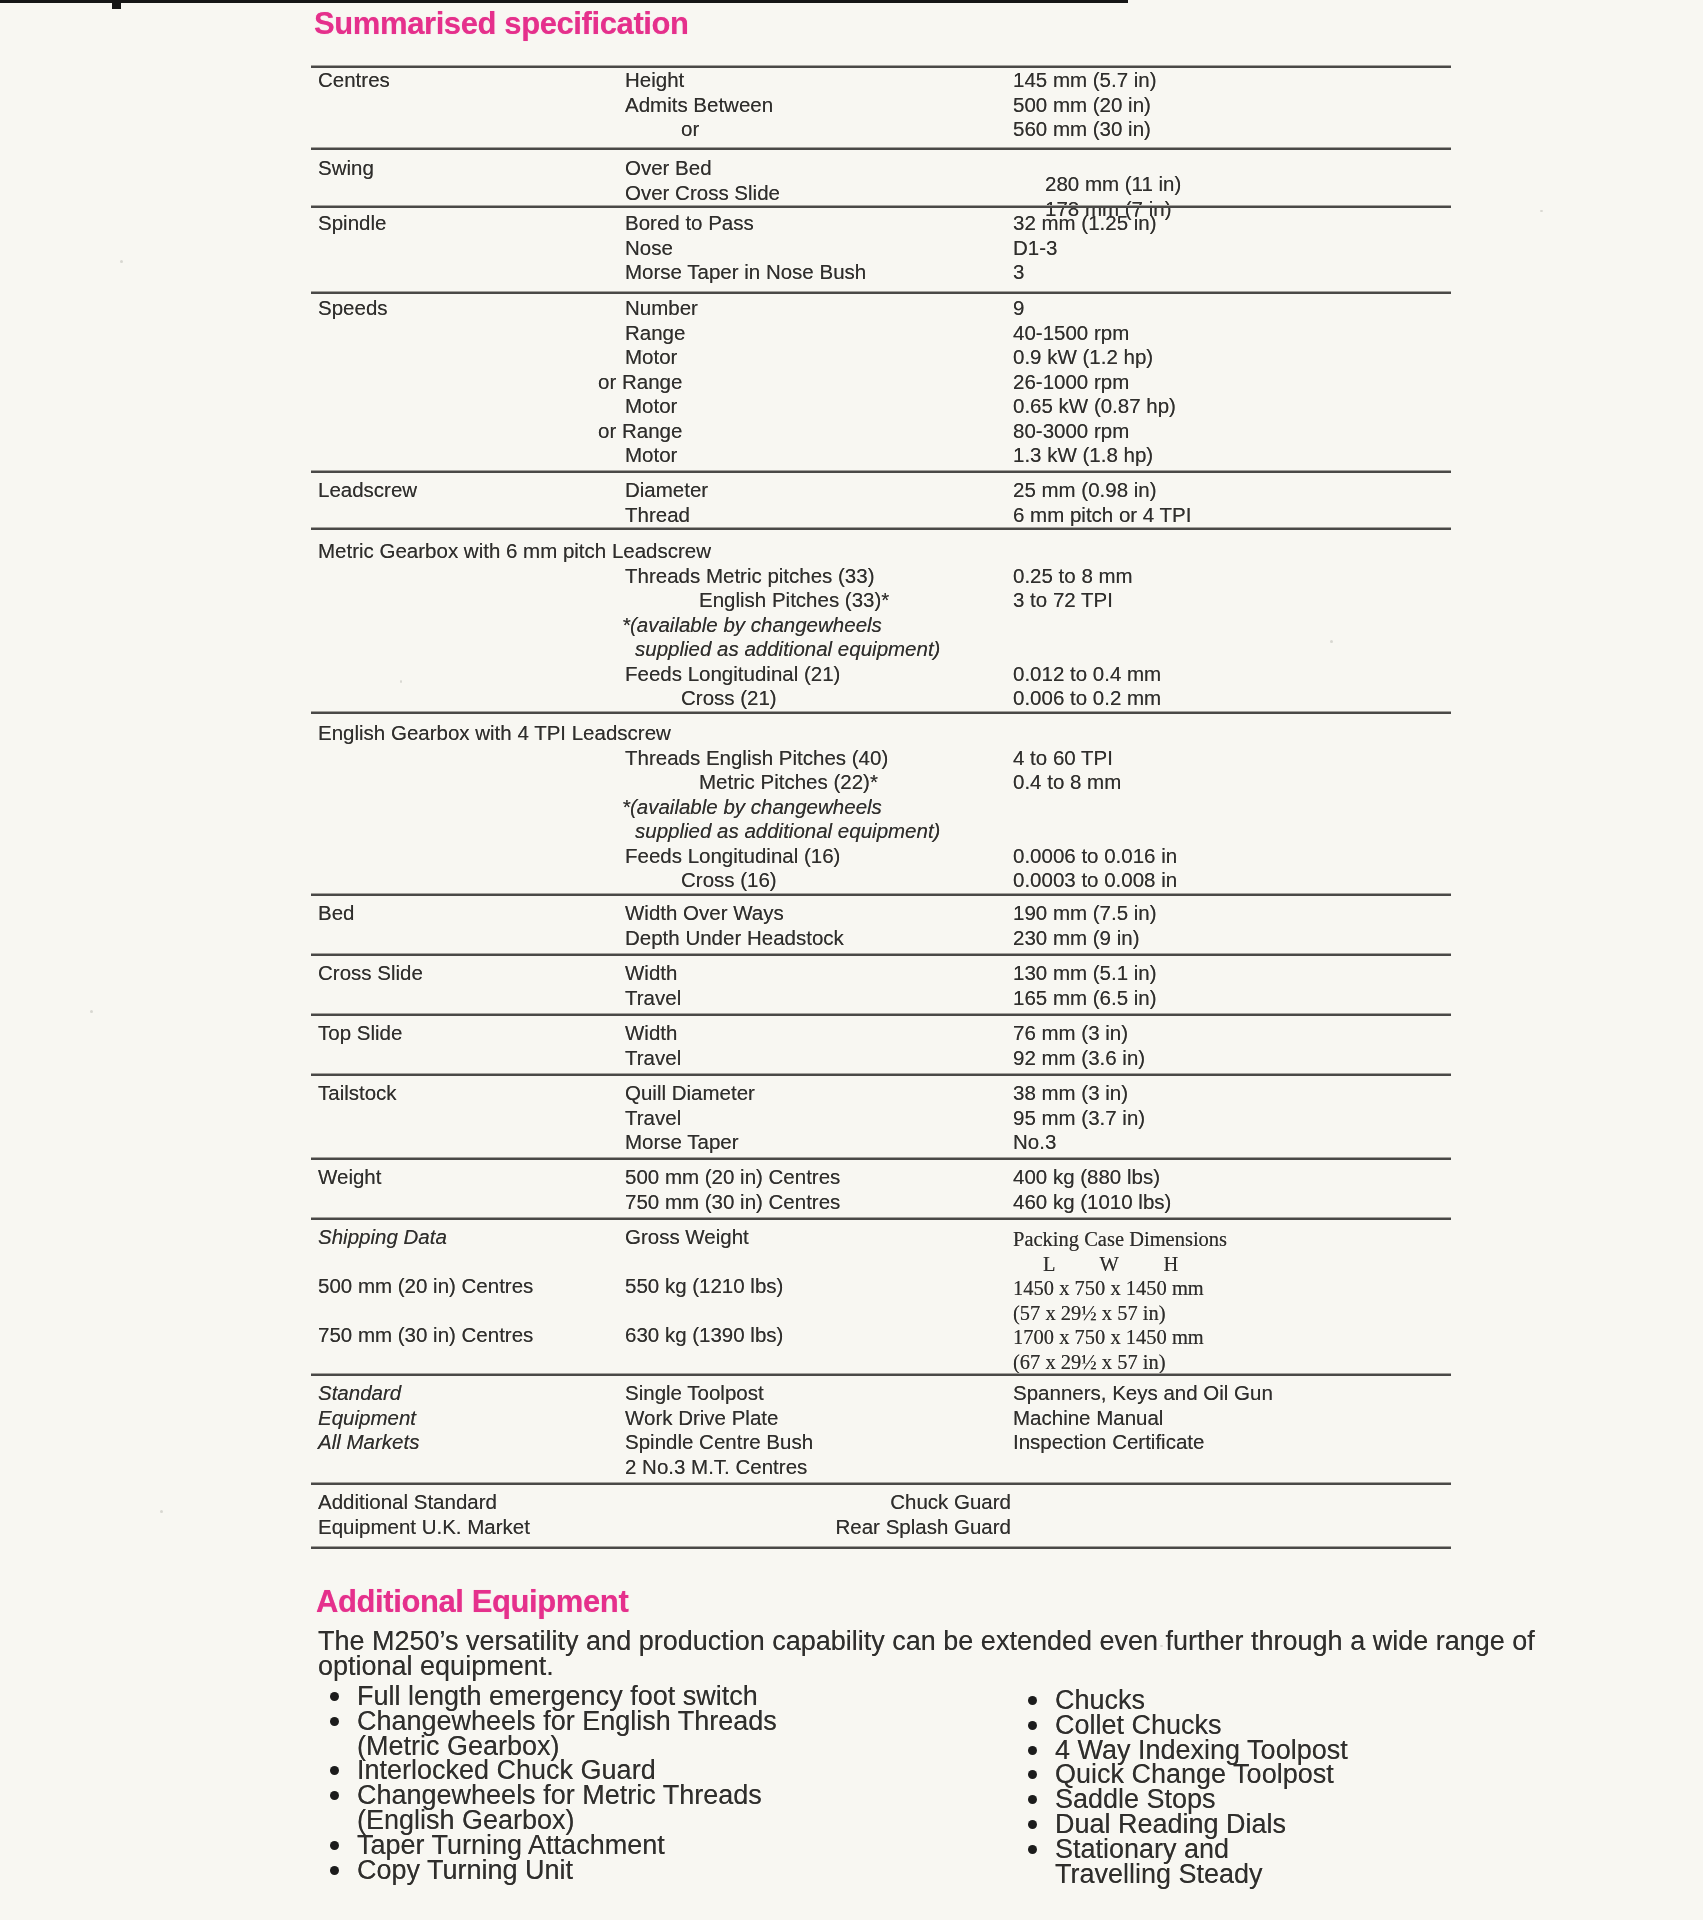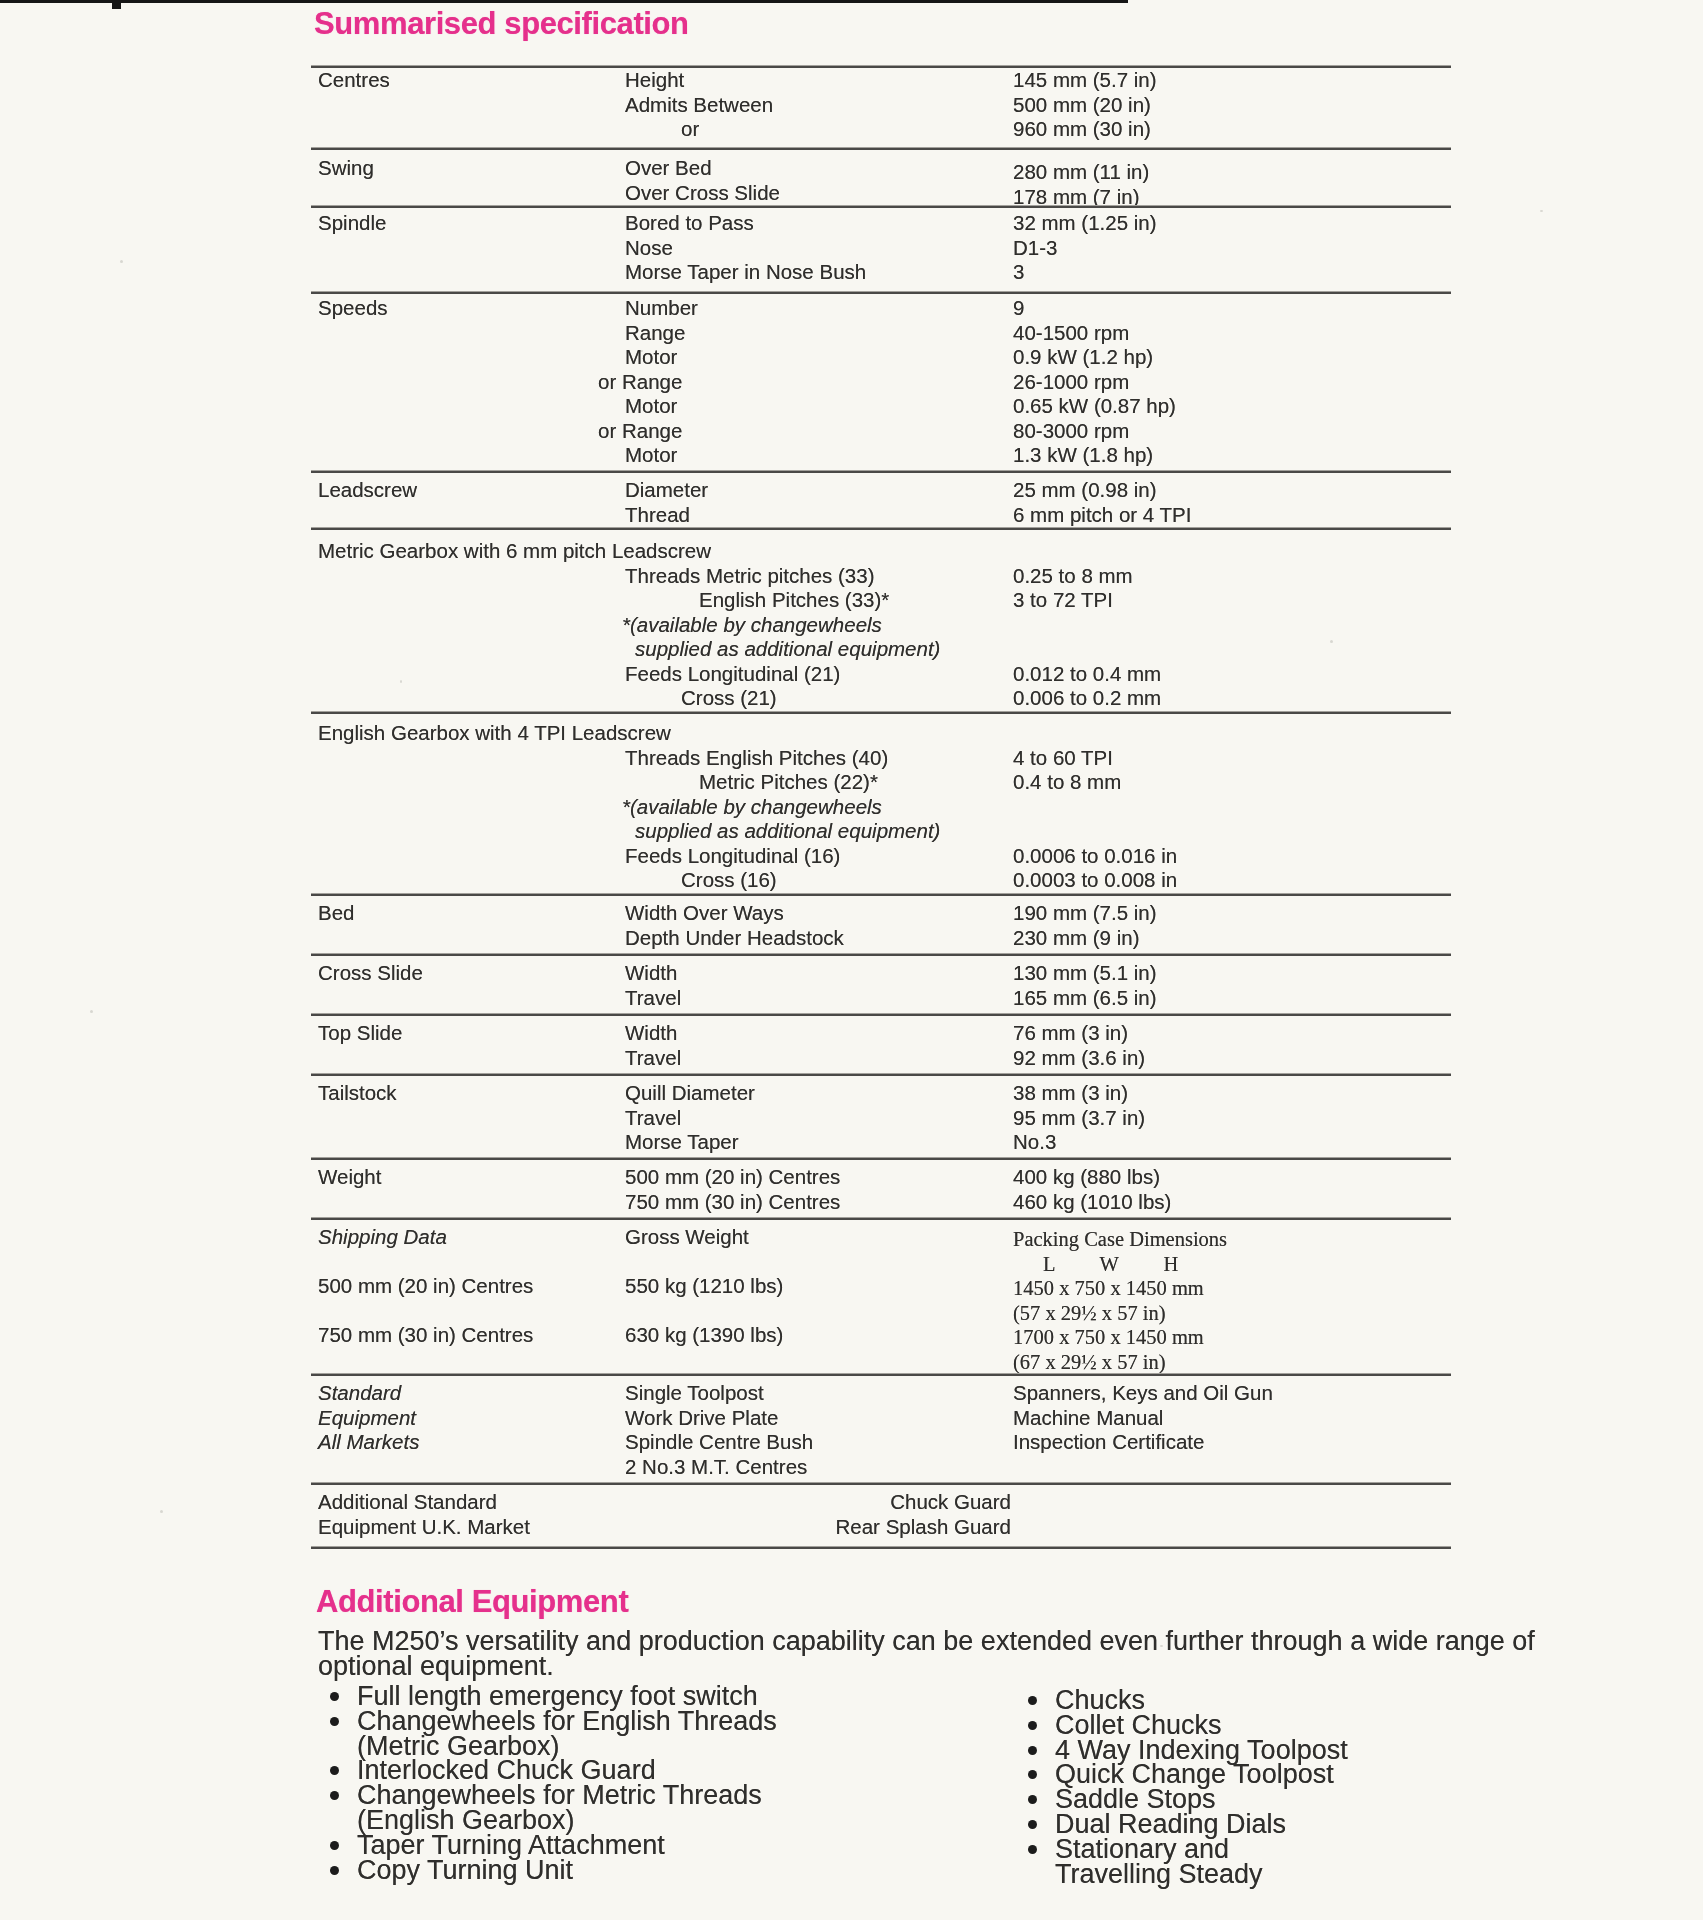--- a/index.html
+++ b/index.html
@@ -92,33 +92,33 @@
           <div class="line">Centres</div>
         </div>
         <div class="col c2" style="top: 0px;">
           <div class="line">Height</div>
           <div class="line">Admits Between</div>
           <div class="line ind-mid">or</div>
         </div>
         <div class="col c3" style="top: 0px;">
           <div class="line">145 mm (5.7 in)</div>
           <div class="line">500 mm (20 in)</div>
-          <div class="line">960 mm (30 in)</div>
+          <div class="line">560 mm (30 in)</div>
         </div>
       </div>
       <div class="rule" style="top: 147px;"></div>
       <div class="row ink" style="top: 156px;">
         <div class="col label" style="top: 0px;">
           <div class="line">Swing</div>
         </div>
         <div class="col c2" style="top: 0px;">
           <div class="line">Over Bed</div>
           <div class="line">Over Cross Slide</div>
         </div>
-        <div class="col c3" style="top: 4px;">
+        <div class="col c3" style="top: 16px; margin-left: 32px;">
           <div class="line">280 mm (11 in)</div>
           <div class="line">178 mm (7 in)</div>
         </div>
       </div>
       <div class="rule" style="top: 205px;"></div>
       <div class="row ink" style="top: 211px;">
         <div class="col label" style="top: 0px;">
           <div class="line">Spindle</div>
         </div>
         <div class="col c2" style="top: 0px;">

